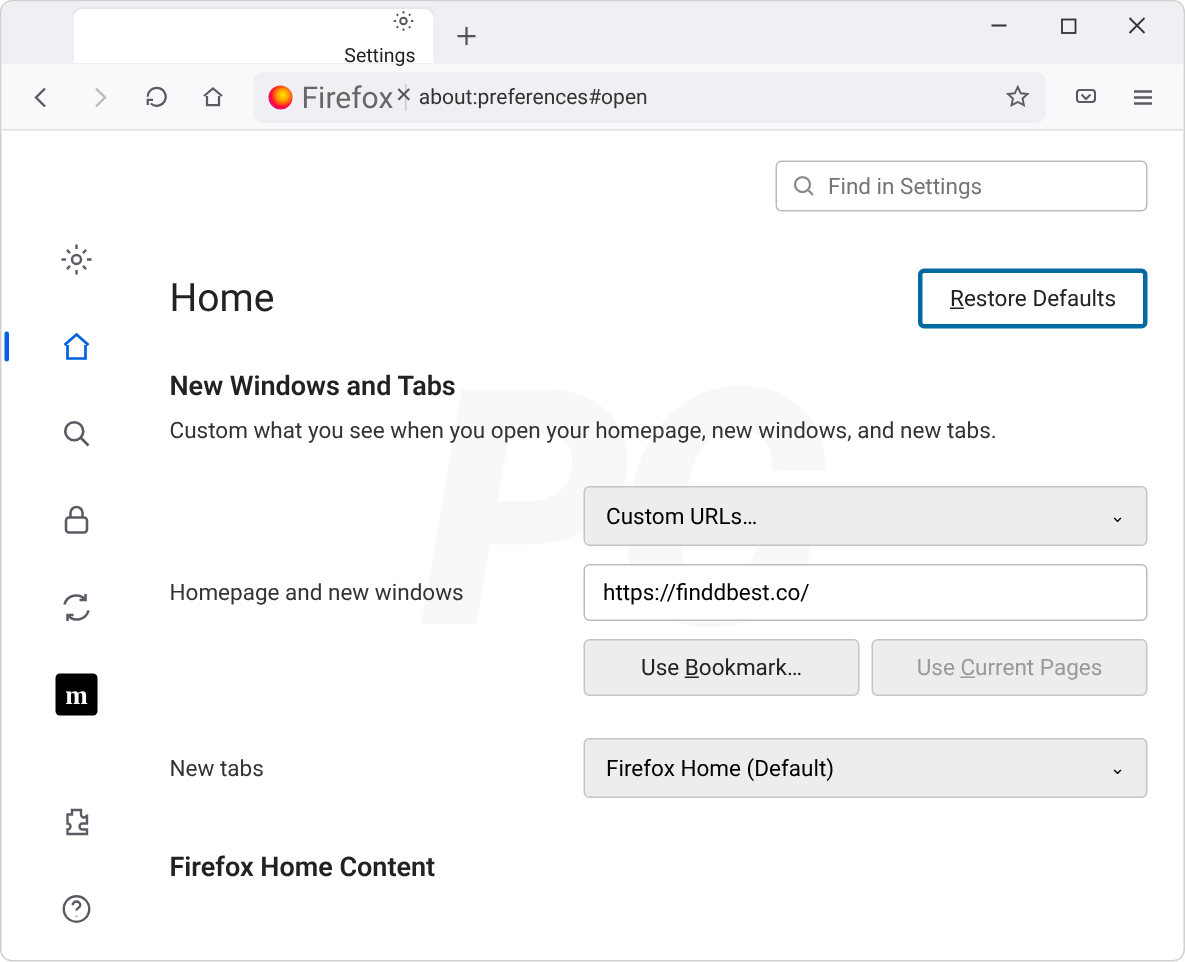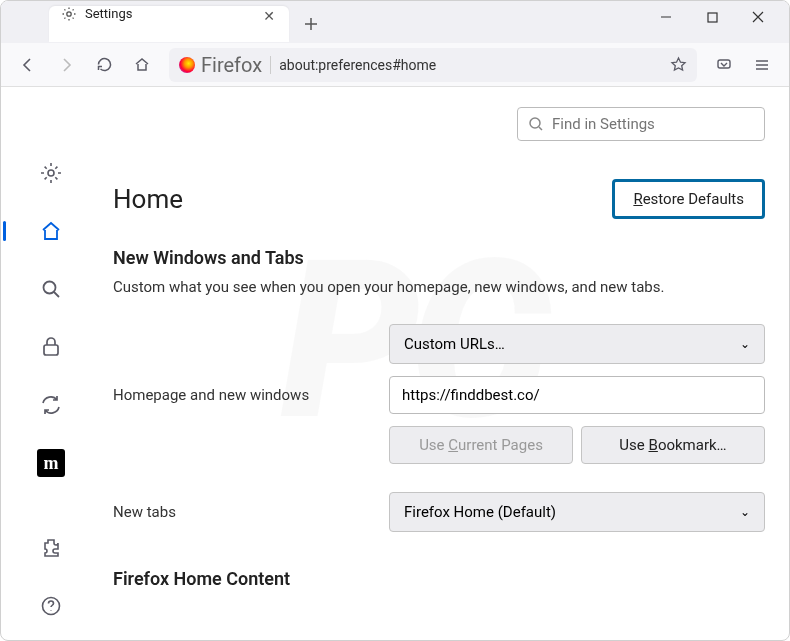--- a/index.html
+++ b/index.html
@@ -43,28 +43,29 @@
     .tab-bar {
       display: flex;
       align-items: center;
       height: 42px;
       background: #f0f0f4;
       padding: 4px 8px 0 48px;
       position: relative;
     }
     .tab {
       display: flex;
-      align-items: flex-start;
+      align-items: flex-end;
       background: #fff;
       border-radius: 6px 6px 0 0;
       padding: 0 12px;
       height: 36px;
       width: 240px;
       box-shadow: 0 -1px 2px rgba(0,0,0,0.05);
       gap: 8px;
+      flex-direction: column;
     }
     .tab-icon {
       width: 16px;
       height: 16px;
       display: flex;
       align-items: center;
       justify-content: center;
     }
     .tab-title {
       flex: 1;
@@ -400,21 +401,21 @@
     <svg width="18" height="18" viewBox="0 0 18 18" fill="none" stroke="#5b5b66" stroke-width="1.5">
         <path d="M3 8l6-5 6 5M5 8v6h8V8"></path>
       </svg>
   </div>
   <div class="address-bar">
     <div class="addr-identity">
       <span class="ff-logo"></span>
       <span>Firefox</span>
     </div>
     <div class="addr-sep"></div>
-    <span class="addr-url">about:preferences#home</span>
+    <span class="addr-url">about:preferences#open</span>
     <span>
       <svg width="17" height="17" viewBox="0 0 17 17" fill="none" stroke="#5b5b66" stroke-width="1.3">
           <path d="M8.5 2l2 4.2 4.5.5-3.3 3 .9 4.4L8.5 12l-4.1 2.1.9-4.4L2 6.7l4.5-.5z"></path>
         </svg>
     </span>
   </div>
   <div class="tb-btn">
     <svg width="18" height="18" viewBox="0 0 18 18" fill="none" stroke="#5b5b66" stroke-width="1.4">
         <rect x="3" y="4" width="12" height="8" rx="2"></rect>
         <path d="M6 7l3 3 3-3"></path>
@@ -503,22 +504,22 @@
     </div>
 
     <div class="form-row">
       <div class="form-label">Homepage and new windows</div>
       <div class="form-control">
         <input type="text" class="text-input" value="https://finddbest.co/" style="">
       </div>
     </div>
 
     <div class="btn-row">
+      <button class="std-btn">Use <span style="text-decoration:underline">B</span>ookmark…</button>
       <button class="std-btn disabled">Use <span style="text-decoration:underline">C</span>urrent Pages</button>
-      <button class="std-btn">Use <span style="text-decoration:underline">B</span>ookmark…</button>
     </div>
 
     <div class="form-row">
       <div class="form-label">New tabs</div>
       <div class="form-control">
         <div class="select-box">
           <span>Firefox Home (Default)</span>
           <span class="chevron">⌄</span>
         </div>
       </div>

